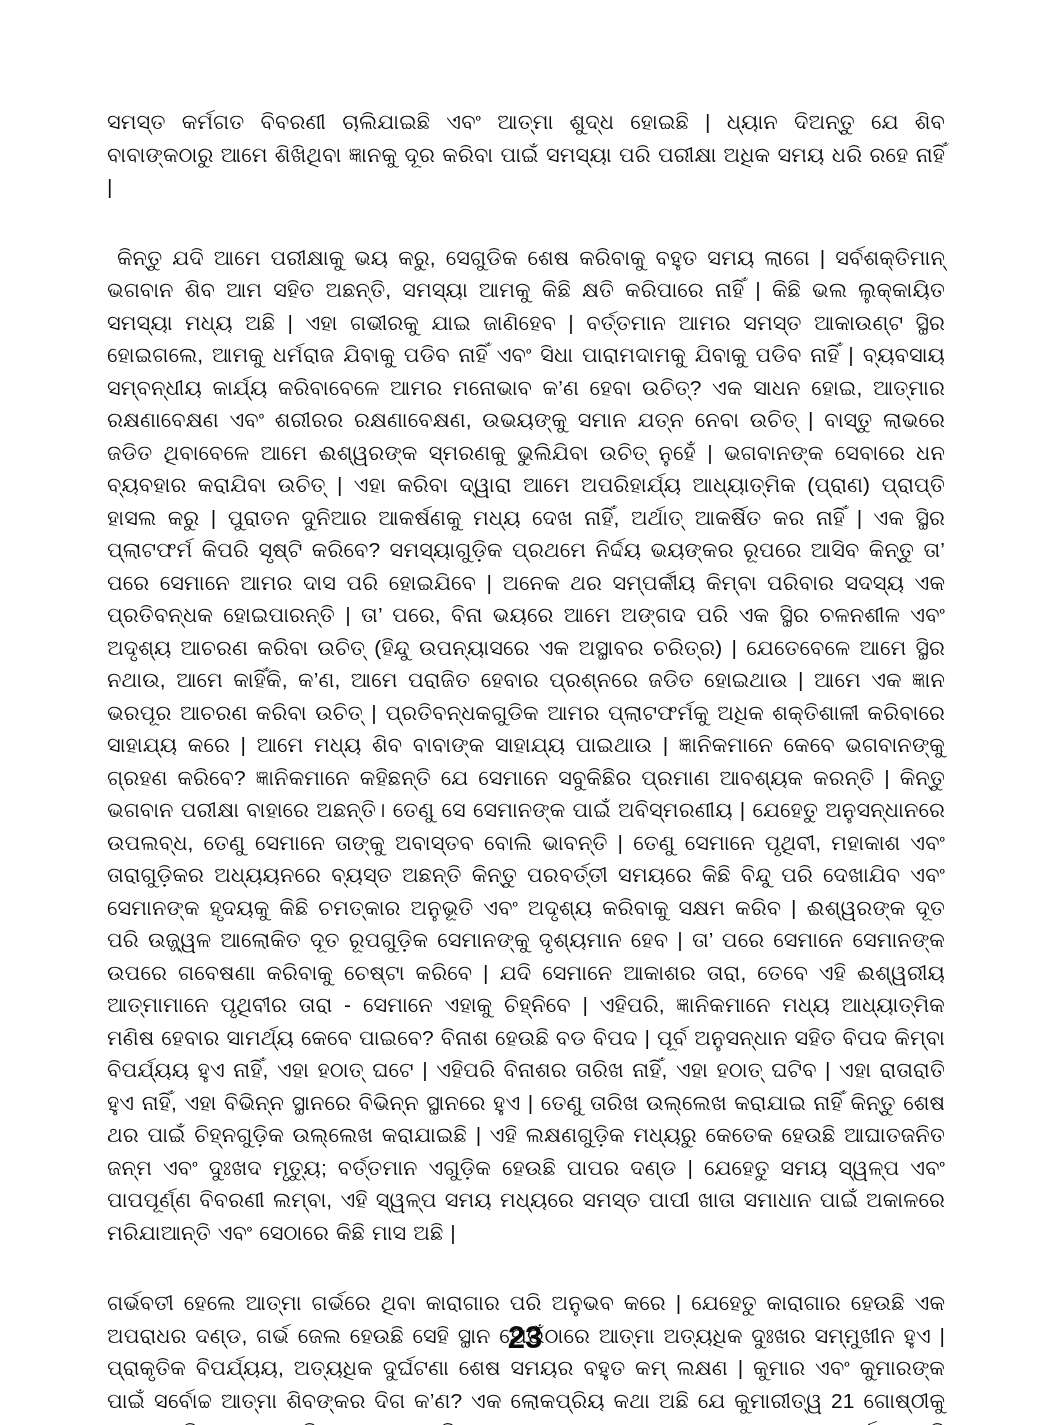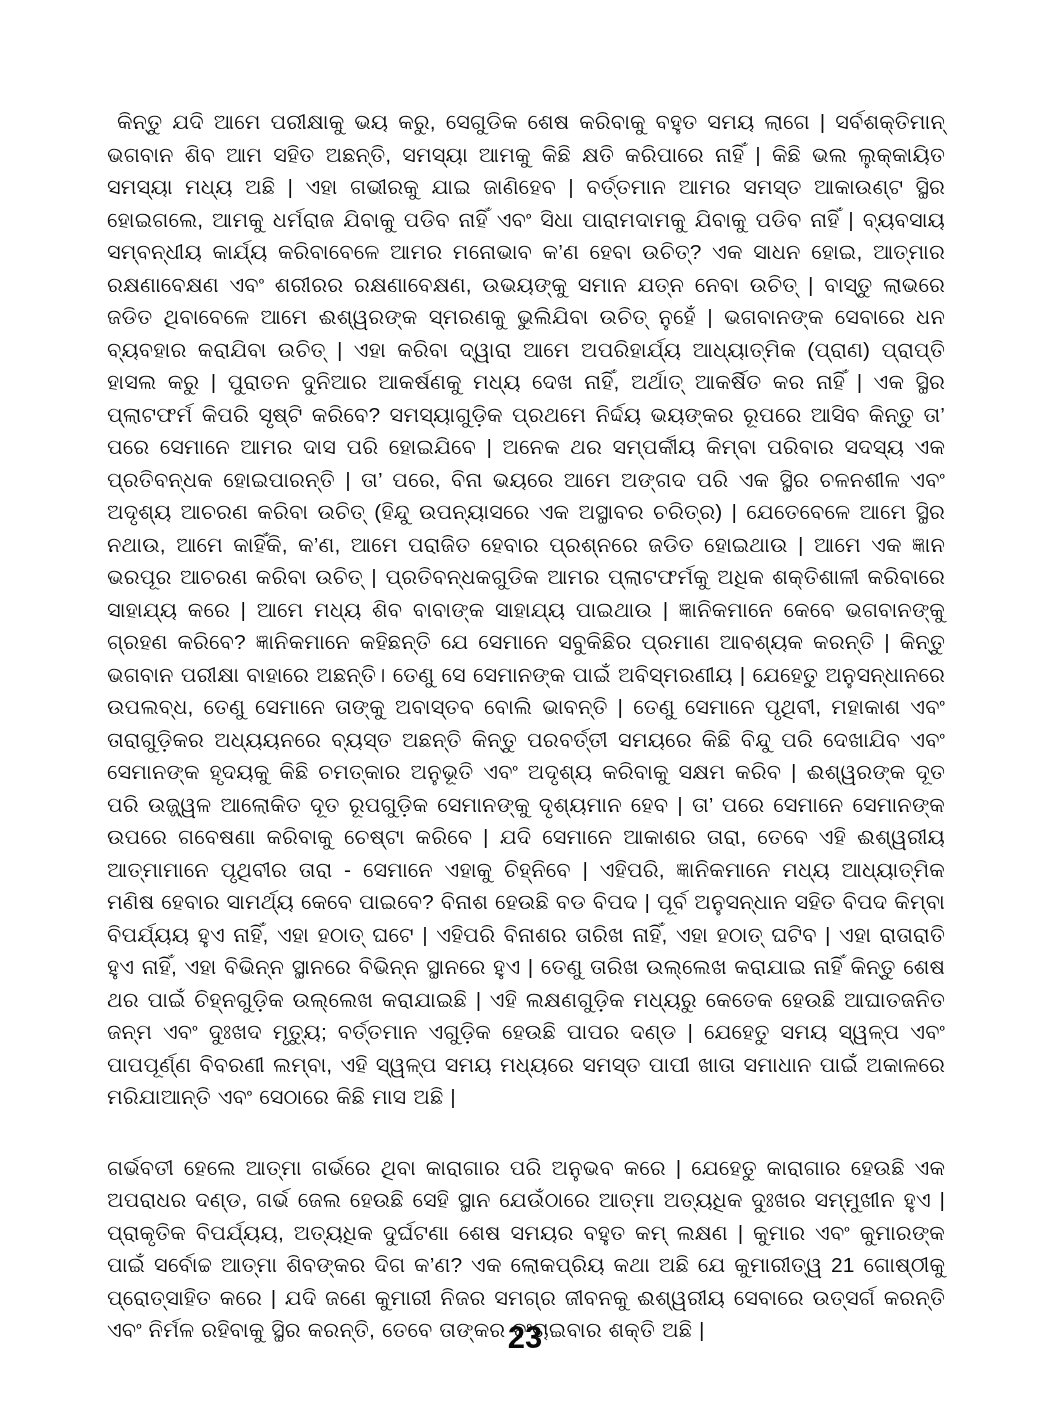--- a/index.html
+++ b/index.html
@@ -45,17 +45,18 @@
     color: #0a0a0a;
     font-family: "Liberation Sans", "DejaVu Sans", sans-serif;
     margin-top: 48px;
   }
 </style>
 </head>
 <body>
 
 <div class="page">
   <div class="text-block">
+    <p class="para">ସମସ୍ତ କର୍ମଗତ ବିବରଣୀ ଚାଲିଯାଇଛି ଏବଂ ଆତ୍ମା ଶୁଦ୍ଧ ହୋଇଛି | ଧ୍ୟାନ ଦିଅନ୍ତୁ ଯେ ଶିବ ବାବାଙ୍କଠାରୁ ଆମେ ଶିଖିଥିବା ଜ୍ଞାନକୁ ଦୂର କରିବା ପାଇଁ ସମସ୍ୟା ପରି ପରୀକ୍ଷା ଅଧିକ ସମୟ ଧରି ରହେ ନାହିଁ |</p>
     <p class="para indent">କିନ୍ତୁ ଯଦି ଆମେ ପରୀକ୍ଷାକୁ ଭୟ କରୁ, ସେଗୁଡିକ ଶେଷ କରିବାକୁ ବହୁତ ସମୟ ଲାଗେ | ସର୍ବଶକ୍ତିମାନ୍ ଭଗବାନ ଶିବ ଆମ ସହିତ ଅଛନ୍ତି, ସମସ୍ୟା ଆମକୁ କିଛି କ୍ଷତି କରିପାରେ ନାହିଁ | କିଛି ଭଲ ଲୁକ୍କାୟିତ ସମସ୍ୟା ମଧ୍ୟ ଅଛି | ଏହା ଗଭୀରକୁ ଯାଇ ଜାଣିହେବ | ବର୍ତ୍ତମାନ ଆମର ସମସ୍ତ ଆକାଉଣ୍ଟ ସ୍ଥିର ହୋଇଗଲେ, ଆମକୁ ଧର୍ମରାଜ ଯିବାକୁ ପଡିବ ନାହିଁ ଏବଂ ସିଧା ପାରାମଦାମକୁ ଯିବାକୁ ପଡିବ ନାହିଁ | ବ୍ୟବସାୟ ସମ୍ବନ୍ଧୀୟ କାର୍ଯ୍ୟ କରିବାବେଳେ ଆମର ମନୋଭାବ କ’ଣ ହେବା ଉଚିତ୍? ଏକ ସାଧନ ହୋଇ, ଆତ୍ମାର ରକ୍ଷଣାବେକ୍ଷଣ ଏବଂ ଶରୀରର ରକ୍ଷଣାବେକ୍ଷଣ, ଉଭୟଙ୍କୁ ସମାନ ଯତ୍ନ ନେବା ଉଚିତ୍ | ବାସ୍ତୁ ଲାଭରେ ଜଡିତ ଥିବାବେଳେ ଆମେ ଈଶ୍ୱରଙ୍କ ସ୍ମରଣକୁ ଭୁଲିଯିବା ଉଚିତ୍ ନୁହେଁ | ଭଗବାନଙ୍କ ସେବାରେ ଧନ ବ୍ୟବହାର କରାଯିବା ଉଚିତ୍ | ଏହା କରିବା ଦ୍ୱାରା ଆମେ ଅପରିହାର୍ଯ୍ୟ ଆଧ୍ୟାତ୍ମିକ (ପ୍ରାଣ) ପ୍ରାପ୍ତି ହାସଲ କରୁ | ପୁରାତନ ଦୁନିଆର ଆକର୍ଷଣକୁ ମଧ୍ୟ ଦେଖ ନାହିଁ, ଅର୍ଥାତ୍ ଆକର୍ଷିତ କର ନାହିଁ | ଏକ ସ୍ଥିର ପ୍ଲାଟଫର୍ମ କିପରି ସୃଷ୍ଟି କରିବେ? ସମସ୍ୟାଗୁଡ଼ିକ ପ୍ରଥମେ ନିର୍ଦ୍ଦୟ ଭୟଙ୍କର ରୂପରେ ଆସିବ କିନ୍ତୁ ତା’ ପରେ ସେମାନେ ଆମର ଦାସ ପରି ହୋଇଯିବେ | ଅନେକ ଥର ସମ୍ପର୍କୀୟ କିମ୍ବା ପରିବାର ସଦସ୍ୟ ଏକ ପ୍ରତିବନ୍ଧକ ହୋଇପାରନ୍ତି | ତା’ ପରେ, ବିନା ଭୟରେ ଆମେ ଅଙ୍ଗଦ ପରି ଏକ ସ୍ଥିର ଚଳନଶୀଳ ଏବଂ ଅଦୃଶ୍ୟ ଆଚରଣ କରିବା ଉଚିତ୍ (ହିନ୍ଦୁ ଉପନ୍ୟାସରେ ଏକ ଅସ୍ଥାବର ଚରିତ୍ର) | ଯେତେବେଳେ ଆମେ ସ୍ଥିର ନଥାଉ, ଆମେ କାହିଁକି, କ’ଣ, ଆମେ ପରାଜିତ ହେବାର ପ୍ରଶ୍ନରେ ଜଡିତ ହୋଇଥାଉ | ଆମେ ଏକ ଜ୍ଞାନ ଭରପୂର ଆଚରଣ କରିବା ଉଚିତ୍ | ପ୍ରତିବନ୍ଧକଗୁଡିକ ଆମର ପ୍ଲାଟଫର୍ମକୁ ଅଧିକ ଶକ୍ତିଶାଳୀ କରିବାରେ ସାହାଯ୍ୟ କରେ | ଆମେ ମଧ୍ୟ ଶିବ ବାବାଙ୍କ ସାହାଯ୍ୟ ପାଇଥାଉ | ଜ୍ଞାନିକମାନେ କେବେ ଭଗବାନଙ୍କୁ ଗ୍ରହଣ କରିବେ? ଜ୍ଞାନିକମାନେ କହିଛନ୍ତି ଯେ ସେମାନେ ସବୁକିଛିର ପ୍ରମାଣ ଆବଶ୍ୟକ କରନ୍ତି | କିନ୍ତୁ ଭଗବାନ ପରୀକ୍ଷା ବାହାରେ ଅଛନ୍ତି। ତେଣୁ ସେ ସେମାନଙ୍କ ପାଇଁ ଅବିସ୍ମରଣୀୟ | ଯେହେତୁ ଅନୁସନ୍ଧାନରେ ଉପଲବ୍ଧ, ତେଣୁ ସେମାନେ ତାଙ୍କୁ ଅବାସ୍ତବ ବୋଲି ଭାବନ୍ତି | ତେଣୁ ସେମାନେ ପୃଥିବୀ, ମହାକାଶ ଏବଂ ତାରାଗୁଡ଼ିକର ଅଧ୍ୟୟନରେ ବ୍ୟସ୍ତ ଅଛନ୍ତି କିନ୍ତୁ ପରବର୍ତ୍ତୀ ସମୟରେ କିଛି ବିନ୍ଦୁ ପରି ଦେଖାଯିବ ଏବଂ ସେମାନଙ୍କ ହୃଦୟକୁ କିଛି ଚମତ୍କାର ଅନୁଭୂତି ଏବଂ ଅଦୃଶ୍ୟ କରିବାକୁ ସକ୍ଷମ କରିବ | ଈଶ୍ୱରଙ୍କ ଦୂତ ପରି ଉଜ୍ଜ୍ୱଳ ଆଲୋକିତ ଦୂତ ରୂପଗୁଡ଼ିକ ସେମାନଙ୍କୁ ଦୃଶ୍ୟମାନ ହେବ | ତା’ ପରେ ସେମାନେ ସେମାନଙ୍କ ଉପରେ ଗବେଷଣା କରିବାକୁ ଚେଷ୍ଟା କରିବେ | ଯଦି ସେମାନେ ଆକାଶର ତାରା, ତେବେ ଏହି ଈଶ୍ୱରୀୟ ଆତ୍ମାମାନେ ପୃଥିବୀର ତାରା - ସେମାନେ ଏହାକୁ ଚିହ୍ନିବେ | ଏହିପରି, ଜ୍ଞାନିକମାନେ ମଧ୍ୟ ଆଧ୍ୟାତ୍ମିକ ମଣିଷ ହେବାର ସାମର୍ଥ୍ୟ କେବେ ପାଇବେ? ବିନାଶ ହେଉଛି ବଡ ବିପଦ | ପୂର୍ବ ଅନୁସନ୍ଧାନ ସହିତ ବିପଦ କିମ୍ବା ବିପର୍ଯ୍ୟୟ ହୁଏ ନାହିଁ, ଏହା ହଠାତ୍ ଘଟେ | ଏହିପରି ବିନାଶର ତାରିଖ ନାହିଁ, ଏହା ହଠାତ୍ ଘଟିବ | ଏହା ରାତାରାତି ହୁଏ ନାହିଁ, ଏହା ବିଭିନ୍ନ ସ୍ଥାନରେ ବିଭିନ୍ନ ସ୍ଥାନରେ ହୁଏ | ତେଣୁ ତାରିଖ ଉଲ୍ଲେଖ କରାଯାଇ ନାହିଁ କିନ୍ତୁ ଶେଷ ଥର ପାଇଁ ଚିହ୍ନଗୁଡ଼ିକ ଉଲ୍ଲେଖ କରାଯାଇଛି | ଏହି ଲକ୍ଷଣଗୁଡ଼ିକ ମଧ୍ୟରୁ କେତେକ ହେଉଛି ଆଘାତଜନିତ ଜନ୍ମ ଏବଂ ଦୁଃଖଦ ମୃତ୍ୟୁ; ବର୍ତ୍ତମାନ ଏଗୁଡ଼ିକ ହେଉଛି ପାପର ଦଣ୍ଡ | ଯେହେତୁ ସମୟ ସ୍ୱଳ୍ପ ଏବଂ ପାପପୂର୍ଣ୍ଣ ବିବରଣୀ ଲମ୍ବା, ଏହି ସ୍ୱଳ୍ପ ସମୟ ମଧ୍ୟରେ ସମସ୍ତ ପାପୀ ଖାତା ସମାଧାନ ପାଇଁ ଅକାଳରେ ମରିଯାଆନ୍ତି ଏବଂ ସେଠାରେ କିଛି ମାସ ଅଛି |</p>
     <p class="para">ଗର୍ଭବତୀ ହେଲେ ଆତ୍ମା ଗର୍ଭରେ ଥିବା କାରାଗାର ପରି ଅନୁଭବ କରେ | ଯେହେତୁ କାରାଗାର ହେଉଛି ଏକ ଅପରାଧର ଦଣ୍ଡ, ଗର୍ଭ ଜେଲ ହେଉଛି ସେହି ସ୍ଥାନ ଯେଉଁଠାରେ ଆତ୍ମା ଅତ୍ୟଧିକ ଦୁଃଖର ସମ୍ମୁଖୀନ ହୁଏ | ପ୍ରାକୃତିକ ବିପର୍ଯ୍ୟୟ, ଅତ୍ୟଧିକ ଦୁର୍ଘଟଣା ଶେଷ ସମୟର ବହୁତ କମ୍ ଲକ୍ଷଣ | କୁମାର ଏବଂ କୁମାରଙ୍କ ପାଇଁ ସର୍ବୋଚ୍ଚ ଆତ୍ମା ଶିବଙ୍କର ଦିଗ କ’ଣ? ଏକ ଲୋକପ୍ରିୟ କଥା ଅଛି ଯେ କୁମାରୀତ୍ୱ 21 ଗୋଷ୍ଠୀକୁ ପ୍ରୋତ୍ସାହିତ କରେ | ଯଦି ଜଣେ କୁମାରୀ ନିଜର ସମଗ୍ର ଜୀବନକୁ ଈଶ୍ୱରୀୟ ସେବାରେ ଉତ୍ସର୍ଗ କରନ୍ତି ଏବଂ ନିର୍ମଳ ରହିବାକୁ ସ୍ଥିର କରନ୍ତି, ତେବେ ତାଙ୍କର ବଂଚାଇବାର ଶକ୍ତି ଅଛି |</p>
   </div>
   <div class="page-number">23</div>
 </div>
 
 </body></html>

